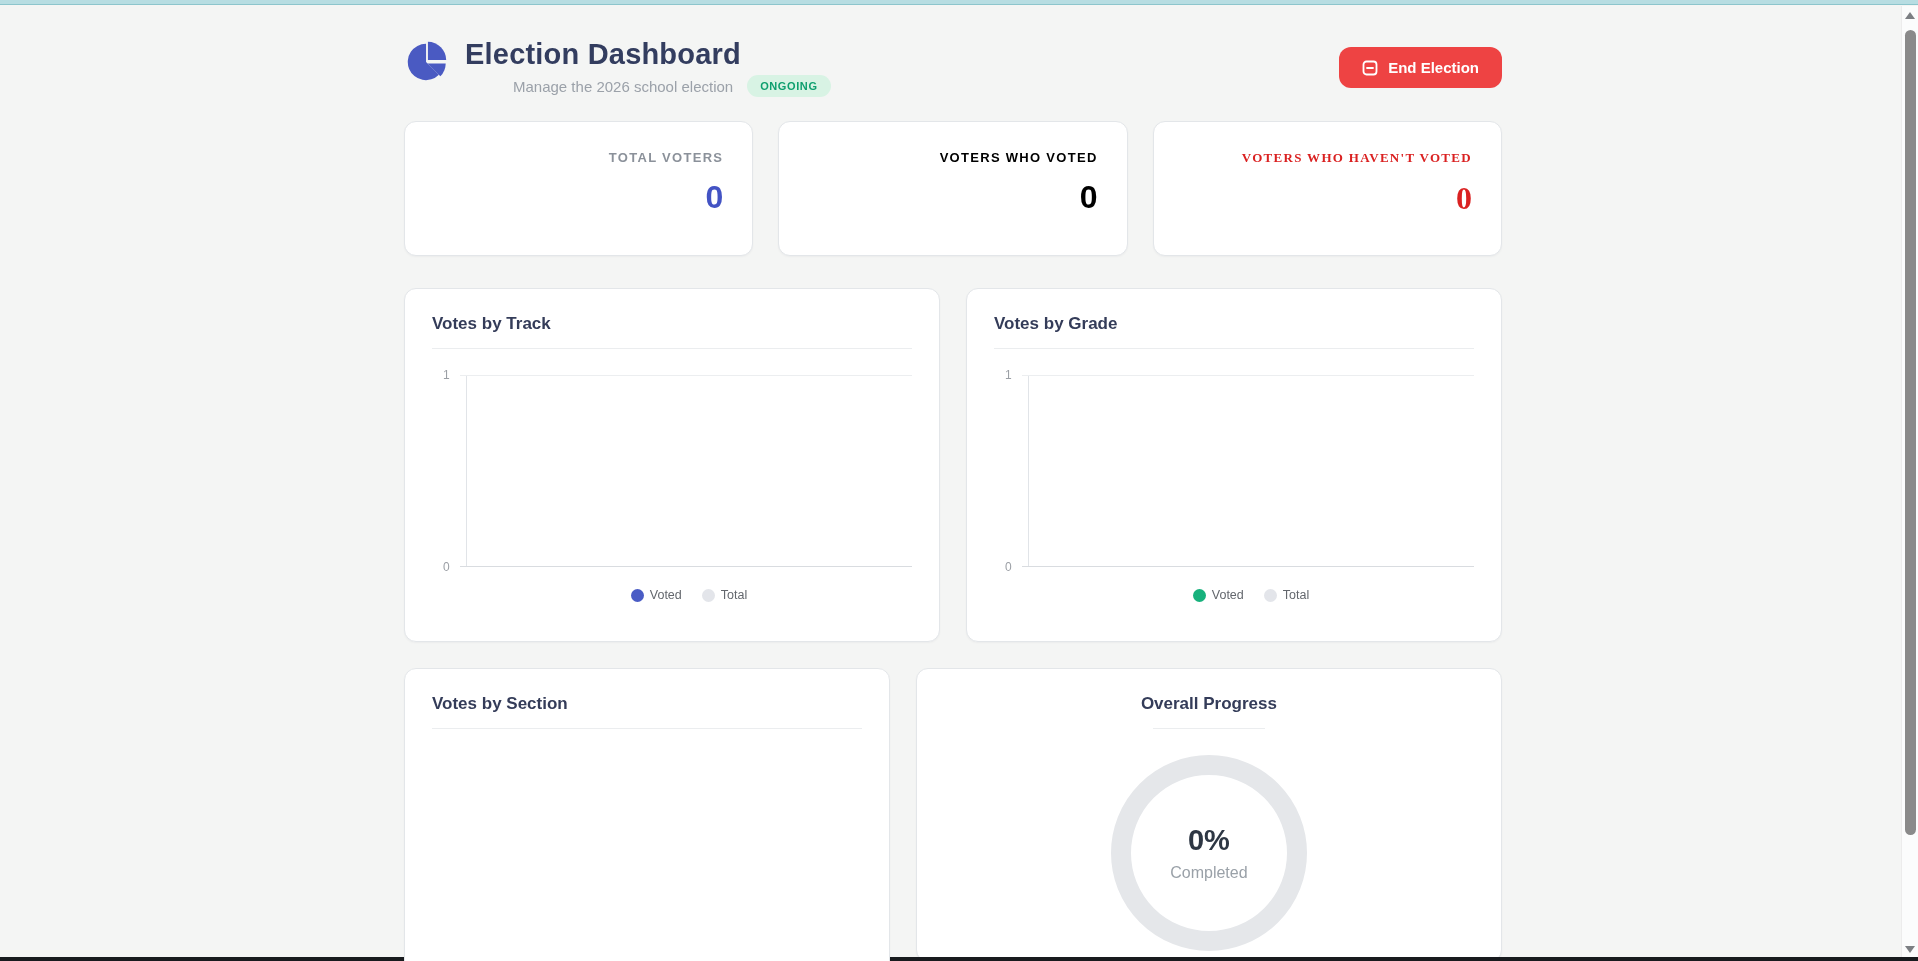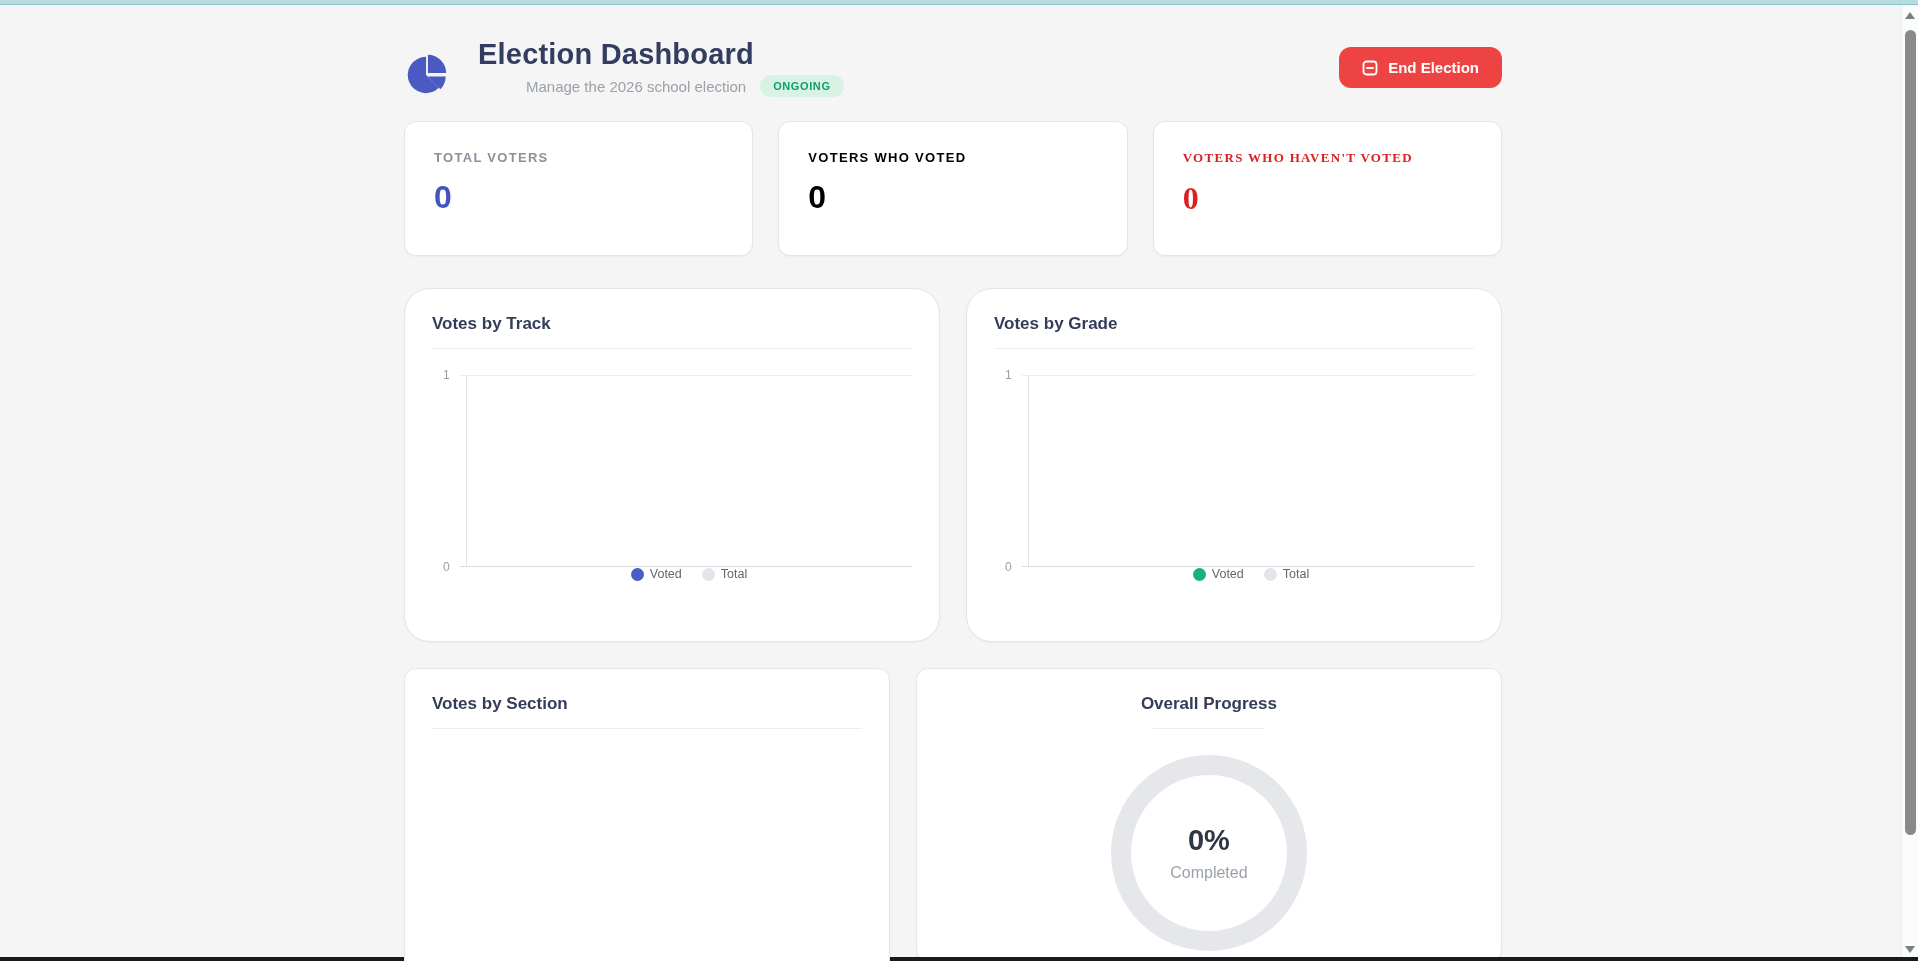--- a/index.html
+++ b/index.html
@@ -14,61 +14,61 @@
   .topbar { position:fixed; top:0; left:0; right:0; height:5px;
     background:#b7dde2; border-bottom:1px solid #8cc5cc; z-index:50; }
   
   .bottom-edge { position:fixed; bottom:0; left:0; right:0; height:4px;
     background:#181b1e; z-index:30; }
 
   .container { width:1098px; margin-left:404px; padding-top:38px; }
 
   
   .header { display:flex; justify-content:space-between; align-items:center; }
-  .header-left { display:flex; align-items:flex-end;gap:13px; }
+  .header-left { display:flex; align-items:flex-start; }
   .logo { width:46px; height:46px; margin-right:15px; flex:0 0 auto; }
   .page-title { font-size:29px; font-weight:800; color:#333d5f; letter-spacing:.2px; }
   .subtitle-row { display:flex; align-items:center; margin-top:4px; }
   .subtitle { font-size:15px; color:#9ba1a9;margin-left:48px; }
   .badge { margin-left:14px; background:#d8f3e4; color:#0e9f6e;
     font-size:11px; font-weight:700; letter-spacing:.6px;
     padding:5px 13px; border-radius:11px; }
   .end-btn { display:flex; align-items:center; gap:10px;
     background:#ee4343; color:#fff; border:none; cursor:pointer;
     font-family:inherit; font-size:15px; font-weight:600;
     padding:12px 23px; border-radius:12px; }
 
   
   .card { background:#fff; border:1px solid #e3e6e9; border-radius:12px;
     box-shadow:0 1px 2px rgba(16,24,40,.04); }
 
   
   .stats-row { display:flex; gap:25px; margin-top:24px; }
-  .stat-card { flex:1; height:135px; padding:28px 29px; }
+  .stat-card { flex:1; height:135px; padding:28px 29px;text-align:right; }
   .stat-label { font-size:13px; font-weight:600; letter-spacing:1.3px;
     text-transform:uppercase; color:#8b919a; }
   .stat-value { font-size:32px; font-weight:800; margin-top:14px; }
   .c-blue  { color:#4353c4; }
   .c-green { color:#000000; }
   .c-red   { color:#da2121;font-family:Liberation Serif, serif; }
 
   
   .charts-row { display:flex; gap:26px; margin-top:32px; }
-  .chart-card { width:536px; height:354px; padding:25px 27px;border-radius:26px; }
+  .chart-card { width:536px; height:354px; padding:25px 27px; }
   .card-title { font-size:17px; font-weight:700; color:#343c59; }
   .divider { border-top:1px solid #ebedef; margin-top:14px; }
 
   .chart-area { margin-top:26px; margin-left:8px; padding-left:26px; position:relative; }
   .plot { position:relative; height:192px; border-left:1px solid #e1e4e8; }
   .grid-top { position:absolute; top:0; left:-7px; right:0; border-top:1px solid #eceef0; }
   .axis-x   { position:absolute; bottom:0; left:-7px; right:0; border-top:1px solid #d9dce0; }
   .ytick { position:absolute; left:-24px; font-size:12px; color:#9b9fa5; transform:translateY(-50%); }
   .ytick.top { top:0; } .ytick.bottom { top:100%; }
 
-  .legend { display:flex; justify-content:center; gap:20px; }
+  .legend { display:flex; justify-content:center; gap:20px; margin-top:21px; }
   .legend-item { display:flex; align-items:center; font-size:12.5px; color:#63676d; }
   .legend-dot { width:13px; height:13px; border-radius:50%; margin-right:6px; }
   .dot-blue  { background:#4a5cc5; }
   .dot-green { background:#17b17c; }
   .dot-gray  { background:#e3e5ea; }
 
   
   .bottom-row { display:flex; gap:26px; margin-top:26px; }
   .section-card { width:536px; height:420px; padding:25px 27px;
     position:relative; z-index:40; }

